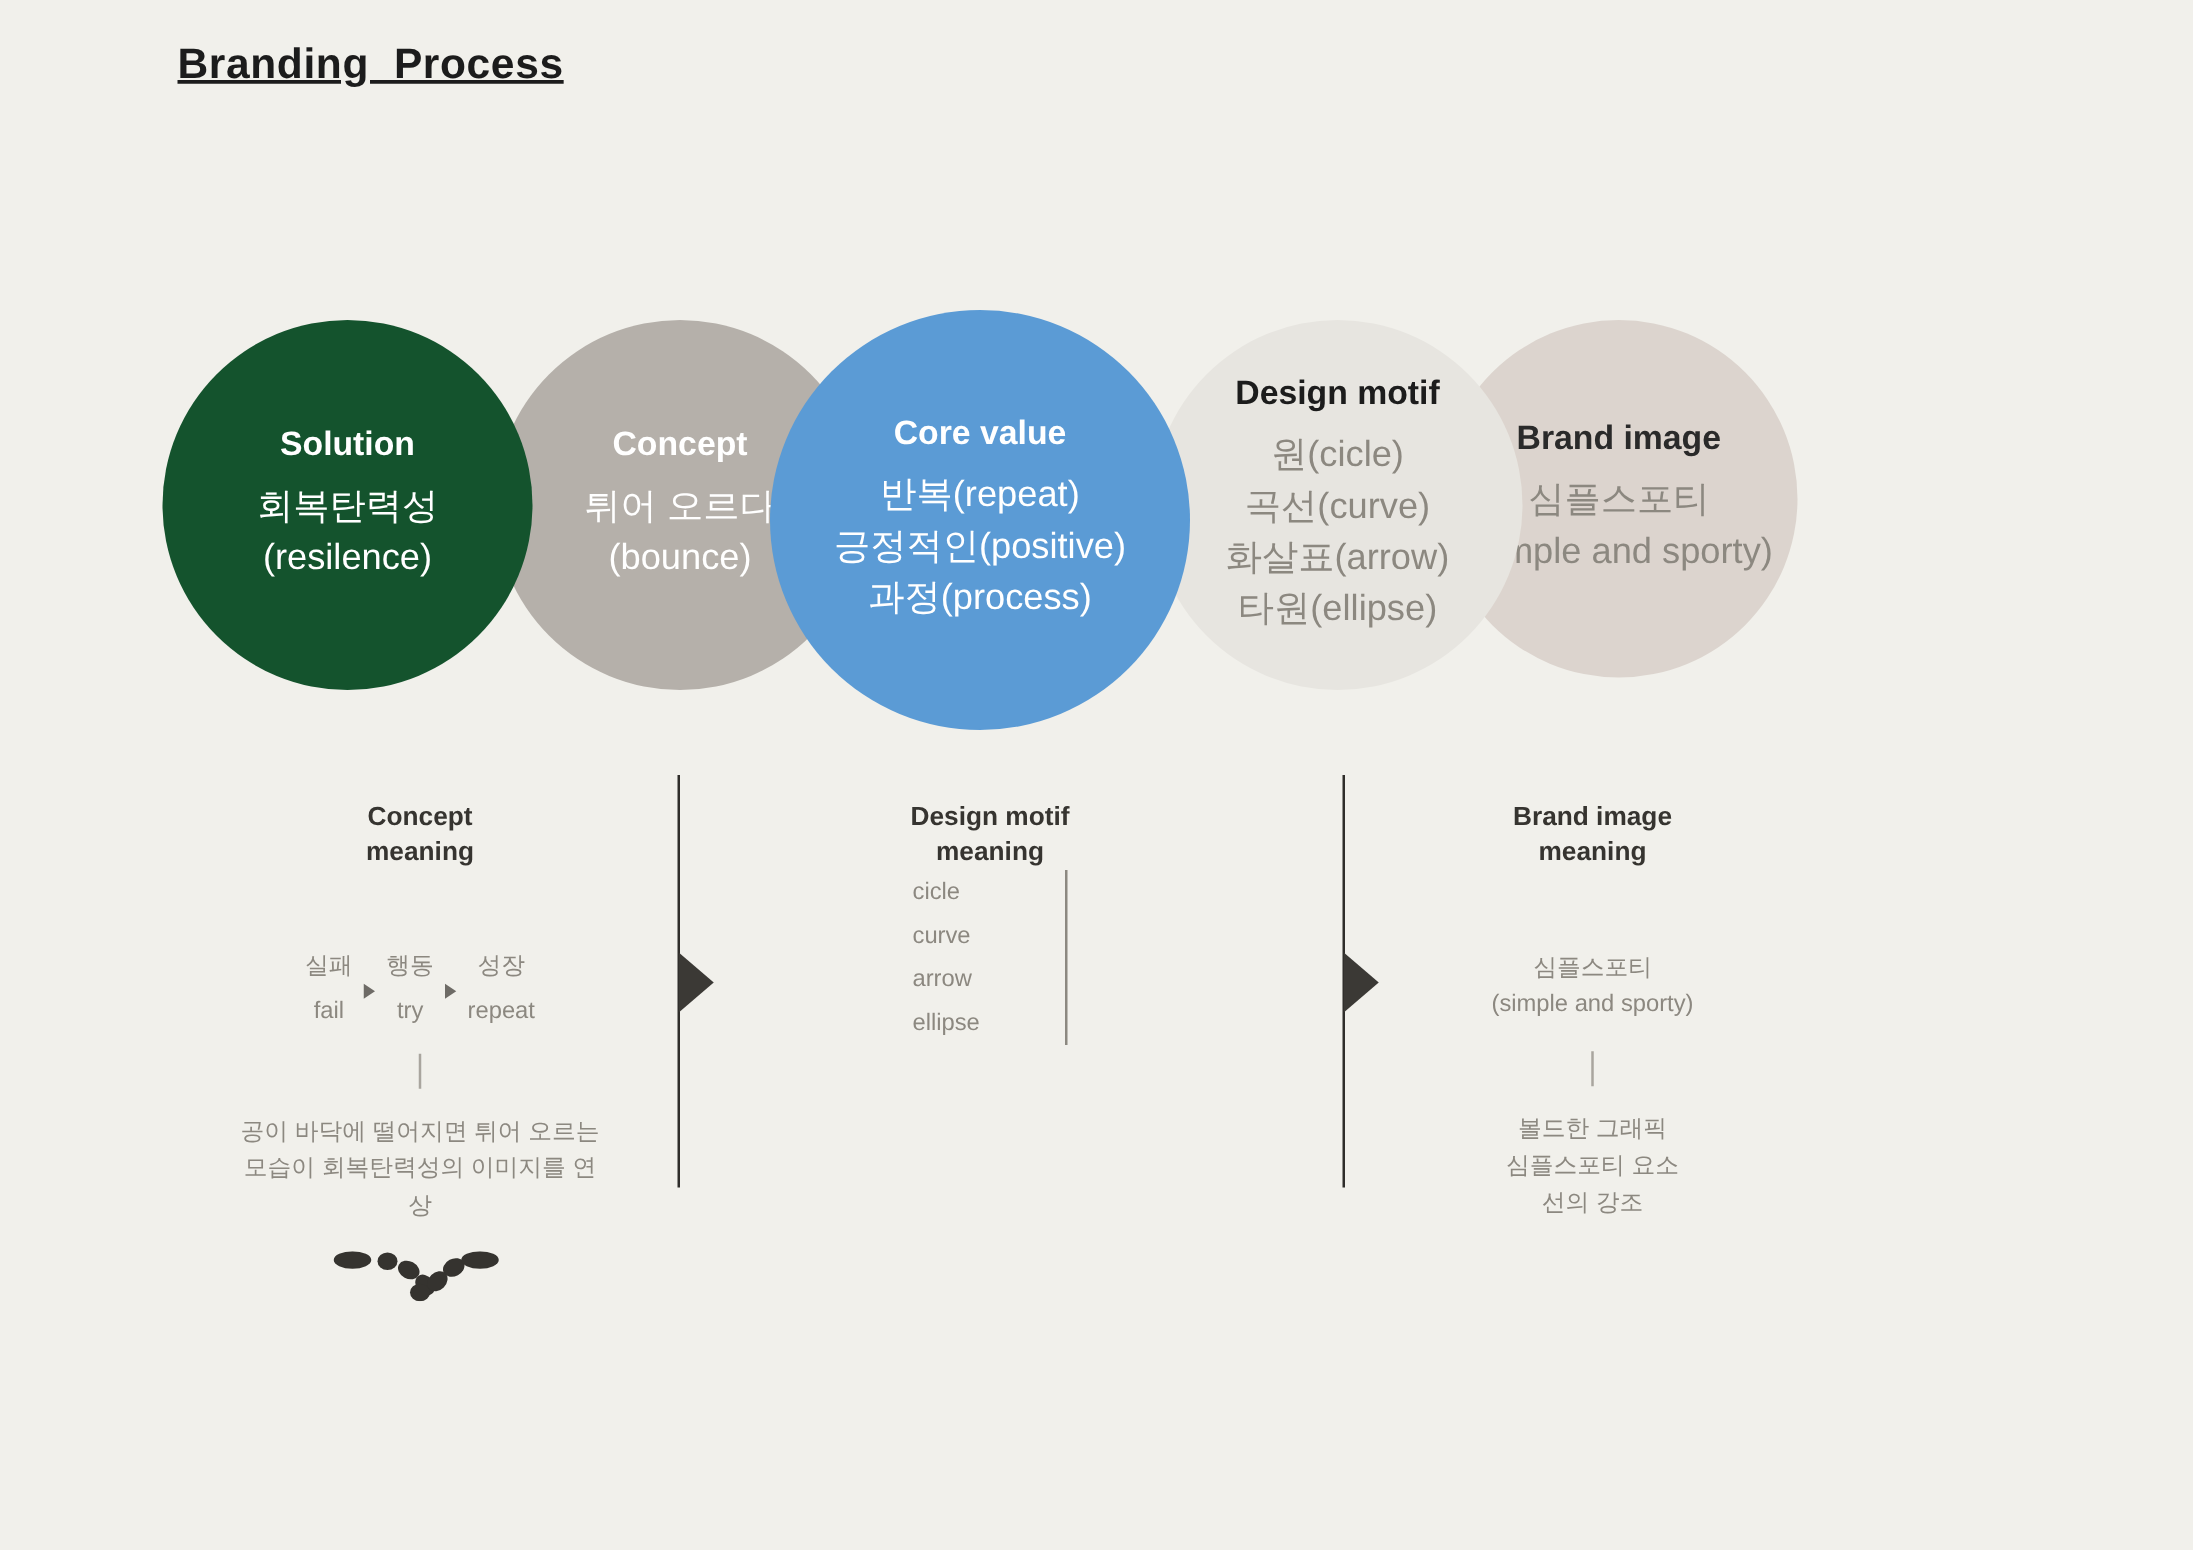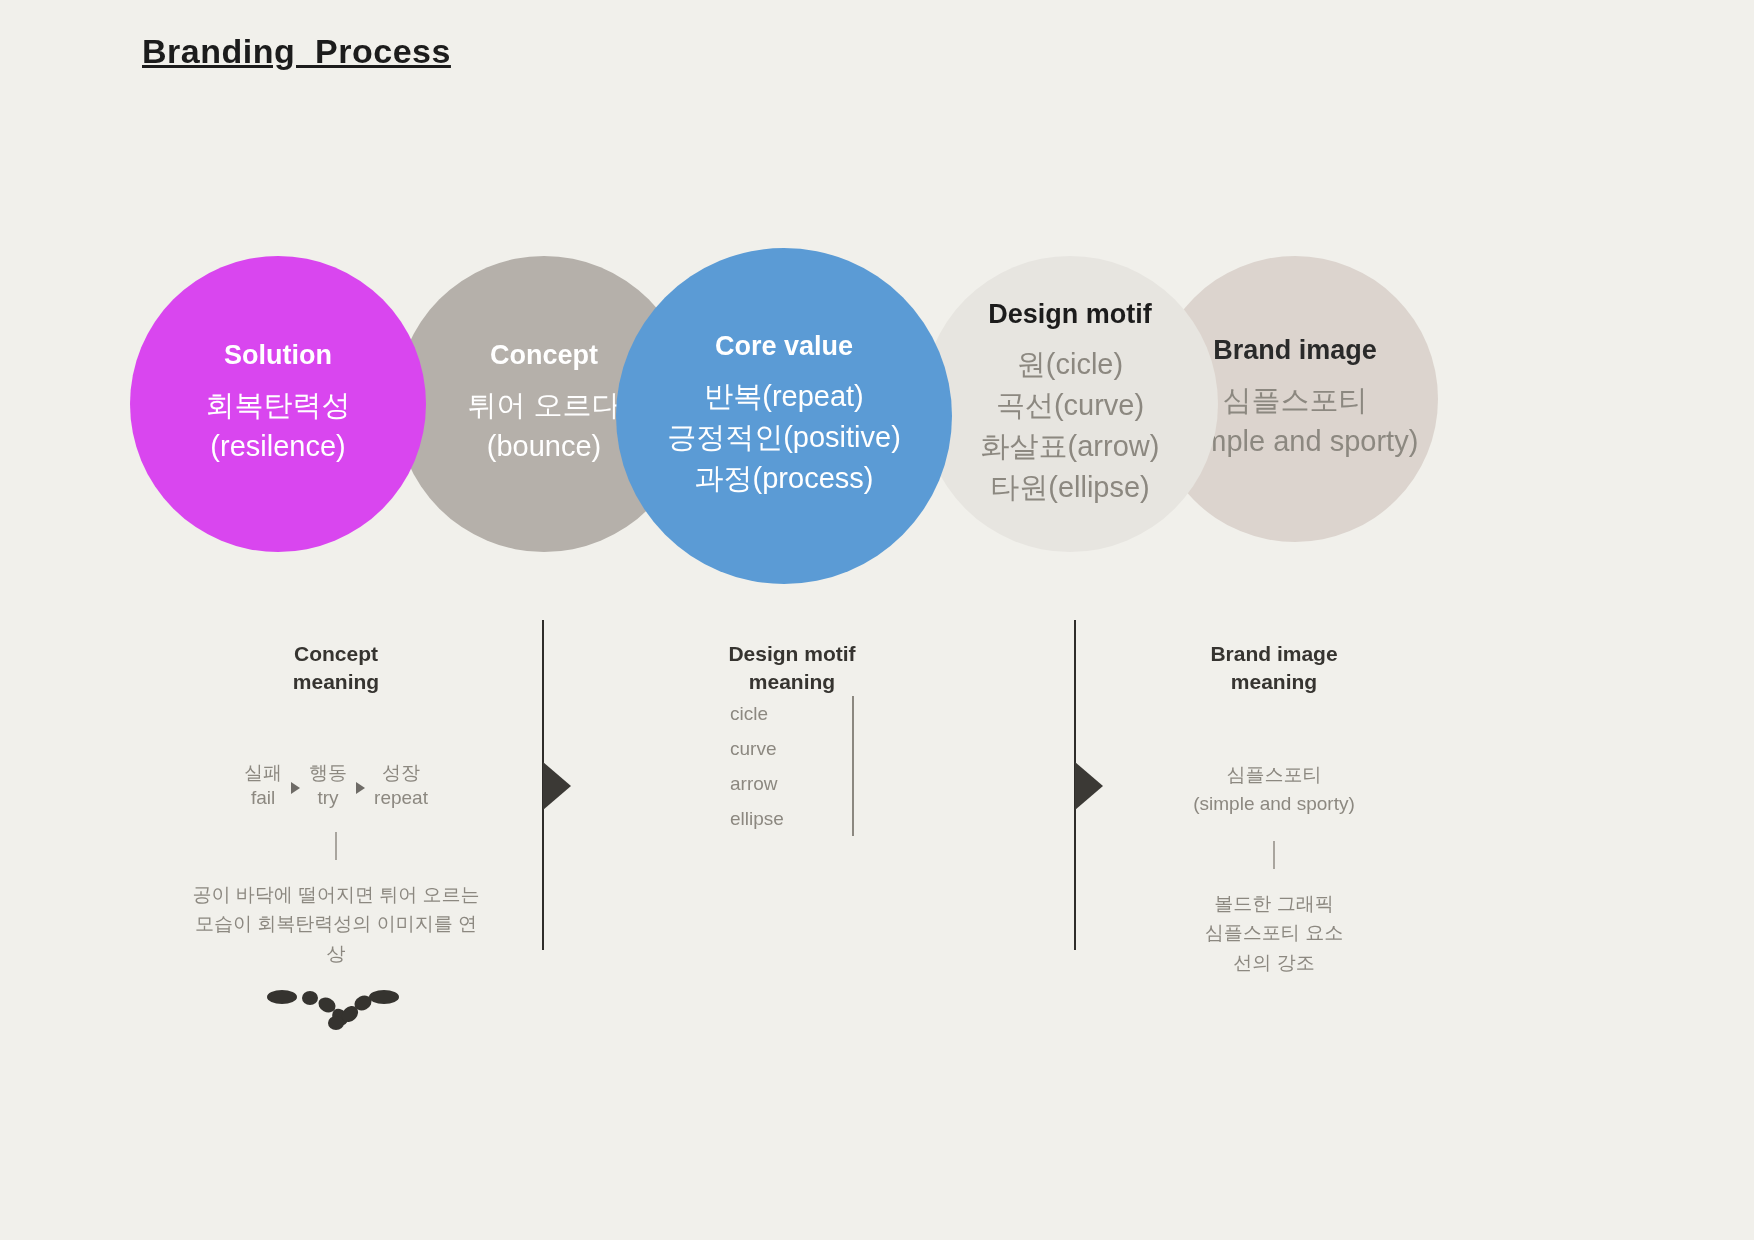--- a/index.html
+++ b/index.html
@@ -57,21 +57,21 @@
     font-size: 29px;
     line-height: 1.42;
     font-weight: 300;
   }
   .circle-lines div { white-space: nowrap; }
 
   
   #circle-solution {
     left: 130px; top: 8px;
     width: 296px; height: 296px;
-    background: #d946ef;
+    background: #14532d;
     z-index: 5;
   }
   #circle-solution .circle-title,
   #circle-solution .circle-lines { color: #FFFFFF; }
 
   #circle-concept {
     left: 396px; top: 8px;
     width: 296px; height: 296px;
     background: #B5B0AA;
     z-index: 4;
@@ -135,20 +135,21 @@
     justify-content: center;
     gap: 6px;
   }
   .flow-item {
     display: flex;
     flex-direction: column;
     align-items: center;
     color: #8C8880;
     font-weight: 300;
     line-height: 1.32;
+    gap: 11px;
   }
   .flow-item .ko { font-size: 19px; }
   .flow-item .en { font-size: 19px; }
   .flow-arrow {
     width: 0; height: 0;
     border-top: 6px solid transparent;
     border-bottom: 6px solid transparent;
     border-left: 9px solid #6E6B66;
     margin: 0 3px;
     flex: none;

